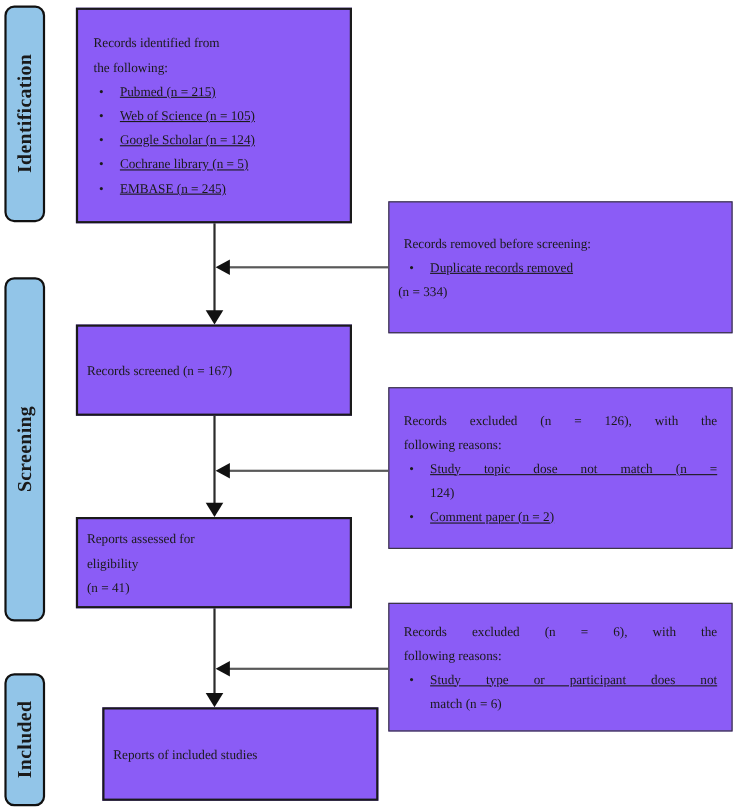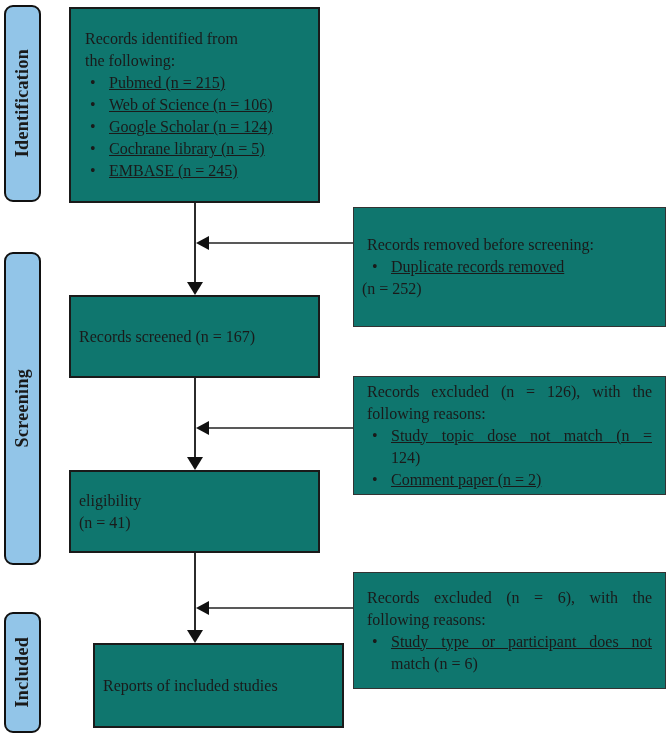--- a/index.html
+++ b/index.html
@@ -32,29 +32,29 @@
     font-weight: bold;
     font-size: 18px;
     letter-spacing: 0.3px;
     white-space: nowrap;
   }
 
   
   .box {
     position: absolute;
     box-sizing: border-box;
-    background: #0f766e;
-    font-size: 16px;
+    background: #8b5cf6;
+    font-size: 12px;
     line-height: 22px;
     display: flex;
     flex-direction: column;
     justify-content: center;
   }
   .lbox { border: 2px solid #1a1a1a; padding: 0 14px; }
-  .rbox { border: 1.5px solid #333; padding: 0 13px; margin-top: 24px; }
+  .rbox { border: 1.5px solid #333; padding: 0 13px; }
   .center { align-items: center; text-align: left; padding: 0 8px; }
 
   .line { width: 100%; }
   .just { text-align: justify; text-align-last: justify; }
   .brow { display: flex; width: 100%; }
   .bul  { flex: none; width: 10px; margin-left: 5px; margin-right: 9px; }
   .btxt { flex: 1; text-decoration: underline; }
   .jfull { text-align: justify; text-align-last: justify; }
   .cont { margin-left: 24px; }
   .note { margin-left: -5px; }
@@ -92,21 +92,21 @@
 
   <div class="box lbox" style="left:69px; top:7px; width:251px; height:196px;">
     <div class="line">Records identified from</div>
     <div class="line">the following:</div>
     <div class="brow">
       <span class="bul">•</span>
       <span class="btxt">Pubmed (n = 215)</span>
     </div>
     <div class="brow">
       <span class="bul">•</span>
-      <span class="btxt">Web of Science (n = 106)</span>
+      <span class="btxt">Web of Science (n = 105)</span>
     </div>
     <div class="brow">
       <span class="bul">•</span>
       <span class="btxt">Google Scholar (n = 124)</span>
     </div>
     <div class="brow">
       <span class="bul">•</span>
       <span class="btxt">Cochrane library (n = 5)</span>
     </div>
     <div class="brow">
@@ -114,42 +114,43 @@
       <span class="btxt">EMBASE (n = 245)</span>
     </div>
   </div>
 
   <div class="box rbox" style="left:353px; top:183px; width:313px; height:120px;">
     <div class="line">Records removed before screening:</div>
     <div class="brow">
       <span class="bul">•</span>
       <span class="btxt">Duplicate records removed</span>
     </div>
-    <div class="line note">(n = 252)</div>
+    <div class="line note">(n = 334)</div>
   </div>
 
   <div class="box lbox center" style="left:69px; top:295px; width:251px; height:83px;">
     <div class="line">Records screened (n = 167)</div>
   </div>
 
-  <div class="box rbox" style="left:353px; top:352px; width:313px; height:119px;">
+  <div class="box rbox" style="left:353px; top:352px; width:313px; height:147px;">
     <div class="line just">Records excluded (n = 126), with the</div>
     <div class="line">following reasons:</div>
     <div class="brow">
       <span class="bul">•</span>
       <span class="btxt jfull">Study topic dose not match (n =</span>
     </div>
     <div class="line cont">124)</div>
     <div class="brow">
       <span class="bul">•</span>
       <span class="btxt">Comment paper (n = 2)</span>
     </div>
   </div>
 
   <div class="box lbox center" style="left:69px; top:470px; width:251px; height:83px;">
+    <div class="line">Reports assessed for</div>
     <div class="line">eligibility</div>
     <div class="line">(n = 41)</div>
   </div>
 
   <div class="box rbox" style="left:353px; top:548px; width:313px; height:117px;">
     <div class="line just">Records excluded (n = 6), with the</div>
     <div class="line">following reasons:</div>
     <div class="brow">
       <span class="bul">•</span>
       <span class="btxt jfull">Study type or participant does not</span>

